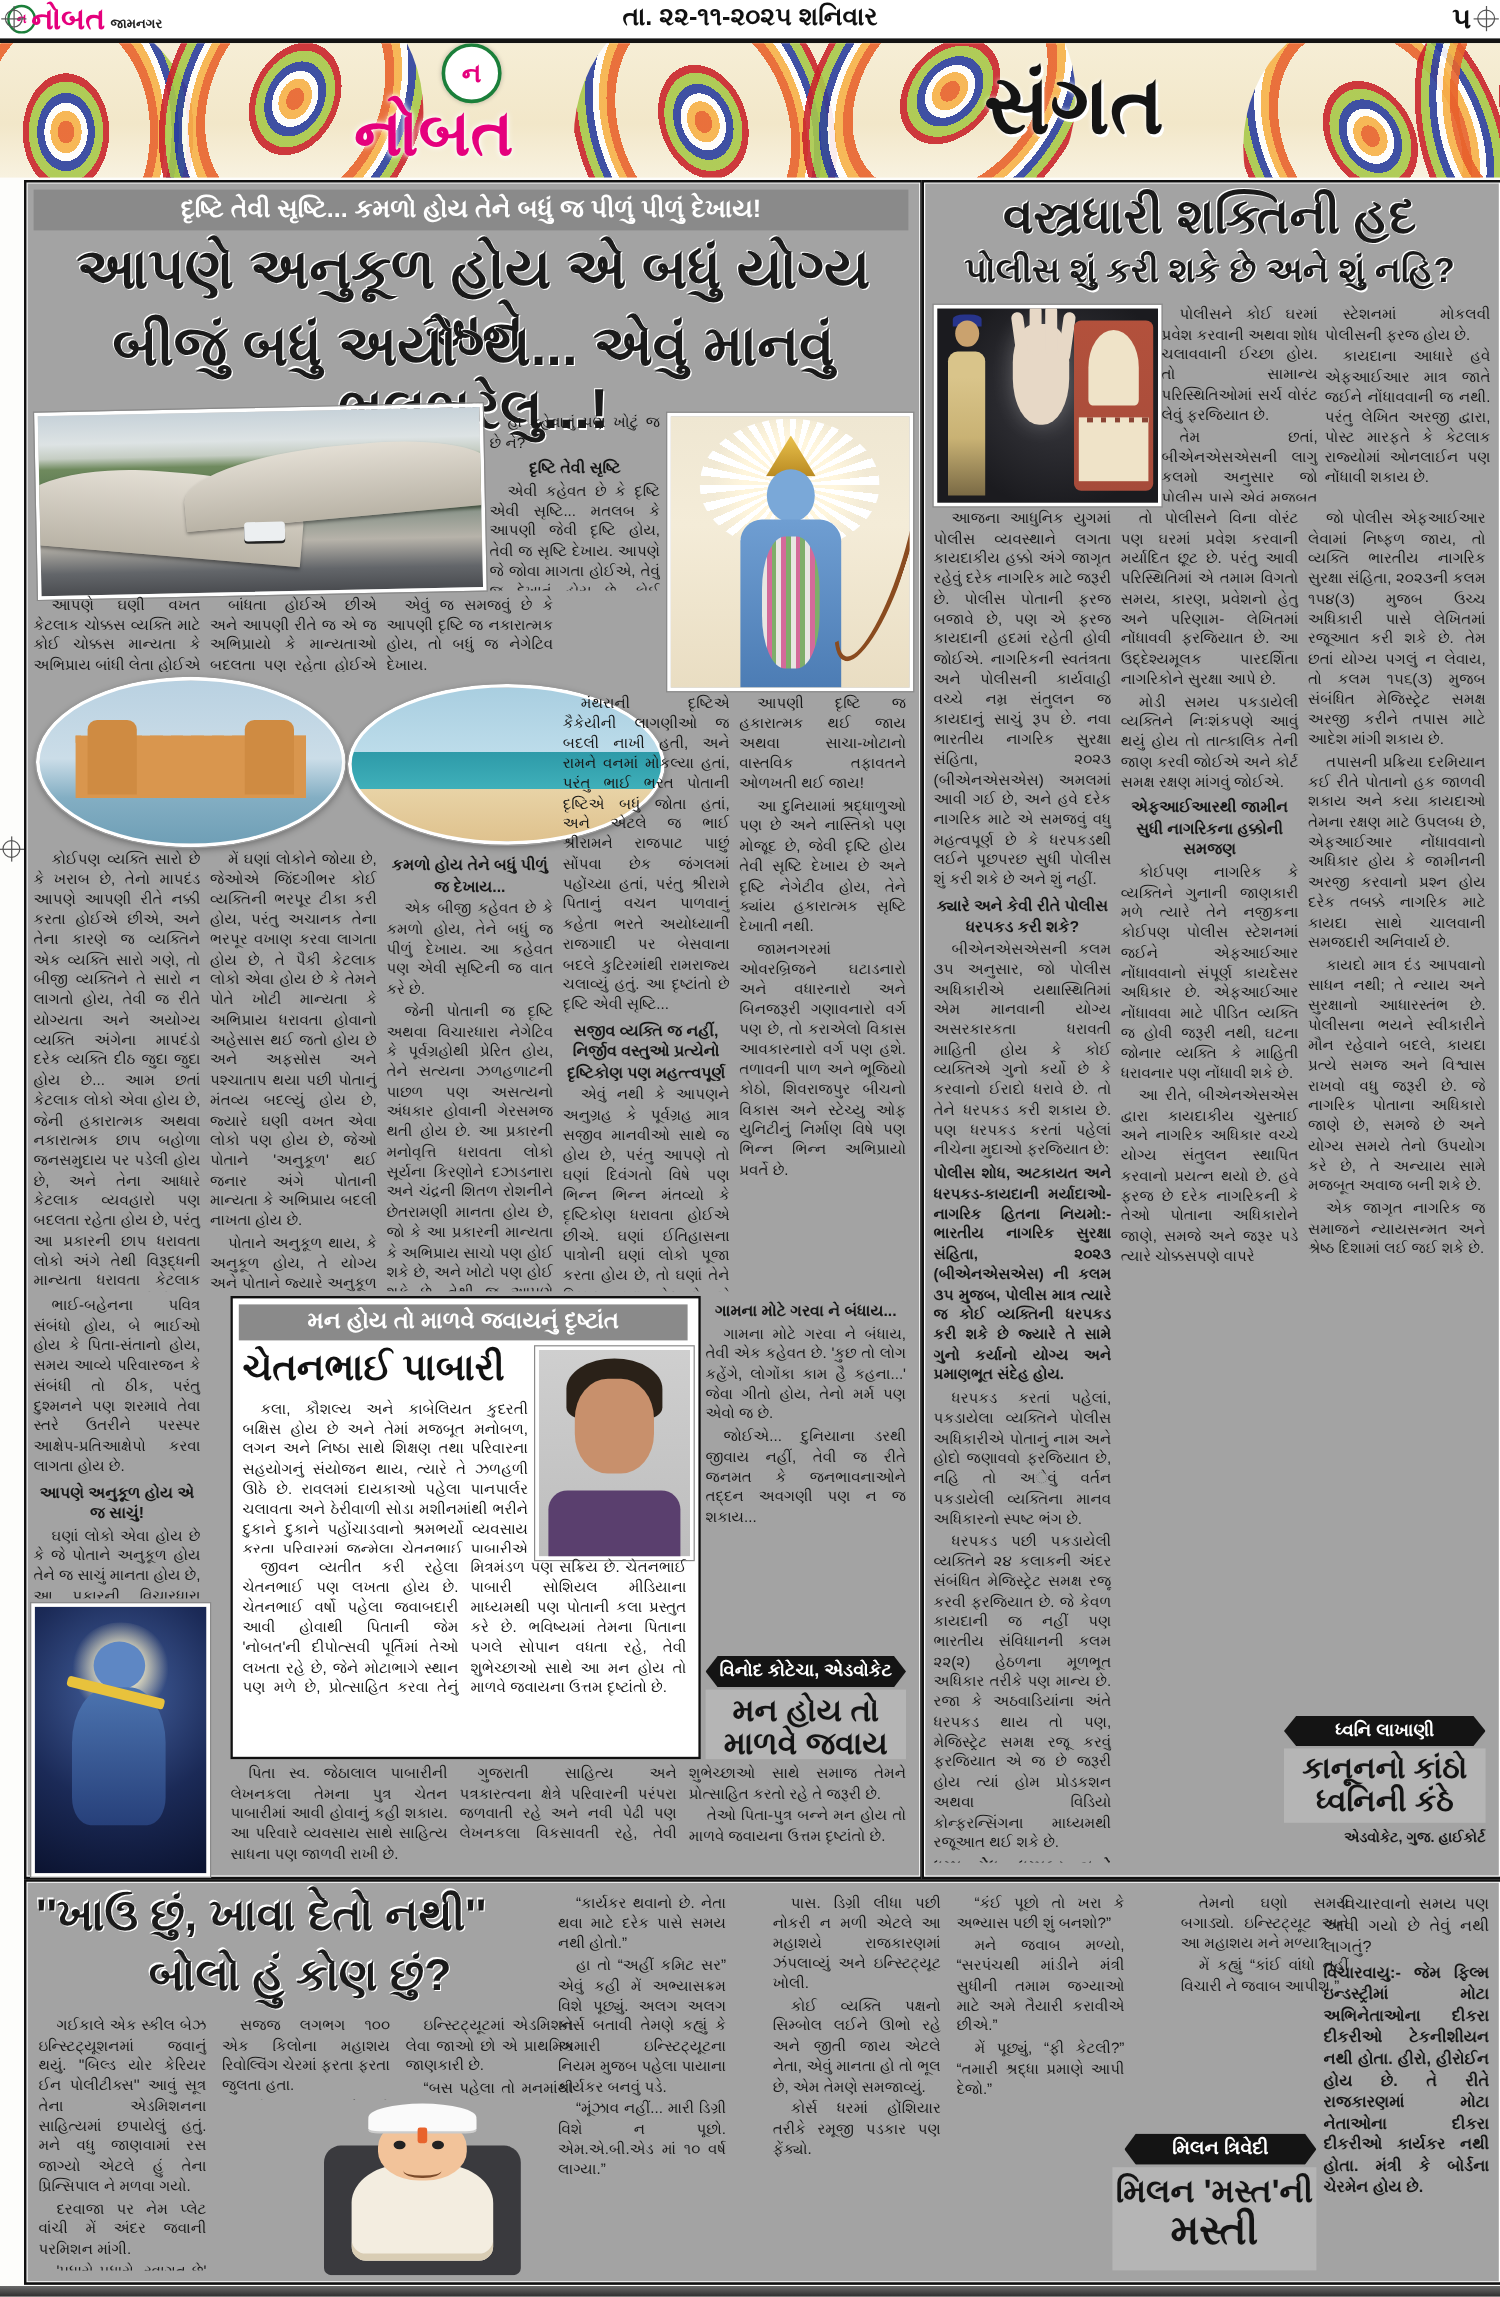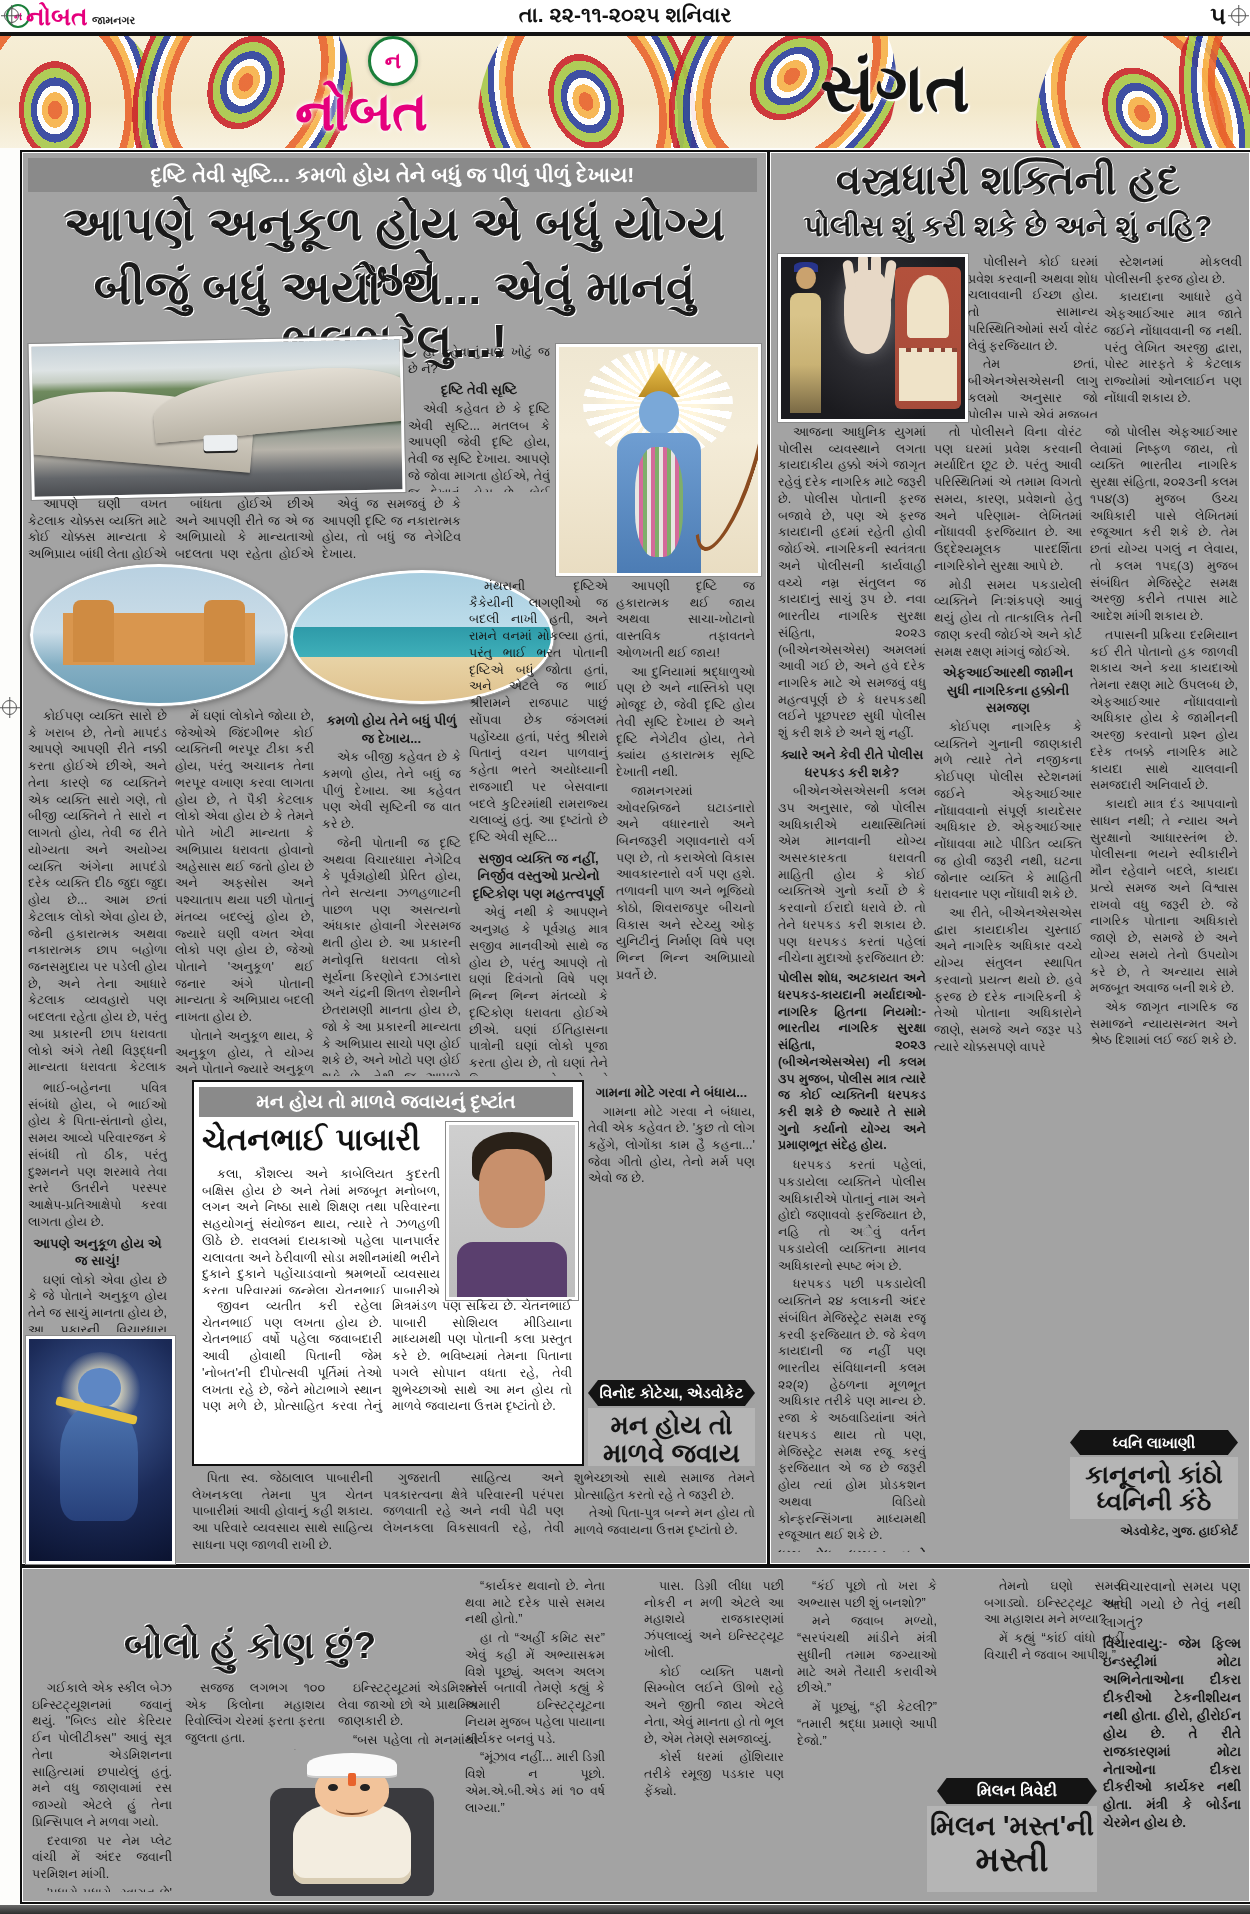--- a/index.html
+++ b/index.html
@@ -207,20 +207,21 @@
         <p class="bp">કલા, કૌશલ્ય અને કાબેલિયત કુદરતી બક્ષિસ હોય છે અને તેમાં મજબૂત મનોબળ, લગન અને નિષ્ઠા સાથે શિક્ષણ તથા પરિવારના સહયોગનું સંયોજન થાય, ત્યારે તે ઝળહળી ઊઠે છે. રાવલમાં દાયકાઓ પહેલા પાનપાર્લર ચલાવતા અને ઠેરીવાળી સોડા મશીનમાંથી ભરીને દુકાને દુકાને પહોંચાડવાનો શ્રમભર્યો વ્યવસાય કરતા પરિવારમાં જન્મેલા ચેતનભાઈ પાબારીએ સંઘર્ષ અને સતત પરિશ્રમથી પોતાની આગવી ઓળખ ઊભી કરી છે.</p>
       </div>
     <div class="ncol cols2" style="left:8px;top:216px;width:370px;height:158px;position:absolute;">
         <p class="bp">જીવન વ્યતીત કરી રહેલા ચેતનભાઈ પણ લખતા હોય છે. ચેતનભાઈ વર્ષો પહેલા જવાબદારી આવી હોવાથી પિતાની જેમ 'નોબત'ની દીપોત્સવી પૂર્તિમાં તેઓ લખતા રહે છે, જેને મોટાભાગે સ્થાન પણ મળે છે, પ્રોત્સાહિત કરવા તેનું મિત્રમંડળ પણ સક્રિય છે. ચેતનભાઈ પાબારી સોશિયલ મીડિયાના માધ્યમથી પણ પોતાની કલા પ્રસ્તુત કરે છે. ભવિષ્યમાં તેમના પિતાના પગલે સોપાન વધતા રહે, તેવી શુભેચ્છાઓ સાથે આ મન હોય તો માળવે જવાયના ઉત્તમ દૃષ્ટાંતો છે.</p>
       </div>
   </div>
 
   <div class="ncol" style="left:566px;top:928px;width:167px;height:296px;">
       <div class="bh">ગામના મોટે ગરવા ને બંધાય...</div>
       <p class="bp">ગામના મોટે ગરવા ને બંધાય, તેવી એક કહેવત છે. 'કુછ તો લોગ કહેંગે, લોગોંકા કામ હૈ કહના...' જેવા ગીતો હોય, તેનો મર્મ પણ એવો જ છે.</p>
+      <p class="bp">જોઈએ... દુનિયાના ડરથી જીવાય નહીં, તેવી જ રીતે જનમત કે જનભાવનાઓને તદ્દન અવગણી પણ ન જ શકાય...</p>
     </div>
   <div class="ribbon" style="position:absolute;left:566px;top:1228px;width:167px;height:26px;line-height:26px;font-size:15px;">વિનોદ કોટેચા, એડવોકેટ</div>
   <div class="brandbox" style="position:absolute;left:566px;top:1256px;width:167px;height:58px;">
     <div style="font-size:26px;line-height:1.1;padding-top:3px;">મન હોય તો</div>
     <div style="font-size:26px;line-height:1.0;">માળવે જવાય</div>
   </div>
 
   <div class="photo img-krishna2" style="left:4px;top:1184px;width:143px;height:222px;">
     <div class="k2-glow"></div>
     <div class="k2-face"></div>
@@ -287,20 +288,21 @@
 
   <div class="ribbon" style="position:absolute;left:300px;top:1278px;width:168px;height:25px;line-height:25px;font-size:15px;">ધ્વનિ લાખાણી</div>
   <div class="brandbox" style="position:absolute;left:300px;top:1305px;width:168px;height:62px;">
     <div style="font-size:25px;line-height:1.15;padding-top:3px;">કાનૂનનો કાંઠો</div>
     <div style="font-size:25px;line-height:1.0;">ધ્વનિની કંઠે</div>
   </div>
   <div style="position:absolute;left:300px;top:1372px;width:168px;text-align:right;font-size:12px;font-weight:bold;">એડવોકેટ, ગુજ. હાઈકોર્ટ</div>
 </div>
 
 <div class="frame" style="left:20px;top:1566px;width:1228px;height:334px;">
+  <div class="bigh" style="left:8px;top:8px;width:440px;font-size:37px;line-height:1.1;text-align:left;">''ખાઉ છું, ખાવા દેતો નથી''</div>
   <div class="bigh" style="left:8px;top:58px;width:440px;font-size:37px;line-height:1.1;text-align:center;">બોલો હું કોણ છું?</div>
 
   <div class="ncol" style="left:10px;top:112px;width:140px;height:212px;">
       <p class="bp">ગઈકાલે એક સ્કીલ બેઝ ઇન્સ્ટિટ્યૂશનમાં જવાનું થયું. ''બિલ્ડ યોર કેરિયર ઈન પોલીટીક્સ'' આવું સૂત્ર તેના એડમિશનના સાહિત્યમાં છપાયેલું હતું. મને વધુ જાણવામાં રસ જાગ્યો એટલે હું તેના પ્રિન્સિપાલ ને મળવા ગયો.</p>
       <p class="bp">દરવાજા પર નેમ પ્લેટ વાંચી મેં અંદર જવાની પરમિશન માંગી.</p>
       <p class="bp">'પધારો પધારો, સ્વાગત છે' એવો મીઠો આવકાર મળ્યો.</p>
     </div>
   <div class="ncol" style="left:163px;top:112px;width:140px;height:70px;">
       <p class="bp">સજજ લગભગ ૧૦૦ એક કિલોના મહાશય રિવોલ્વિંગ ચેરમાં ફરતા ફરતા જુલતા હતા.</p>
       <p class="bp">મારી આંખોમાંથી નીકળતા અસંખ્ય પ્રશ્નાર્થ જોઈ તેણે મને શાંતિથી બેસાડ્યો અને પૂછ્યું ,</p>

